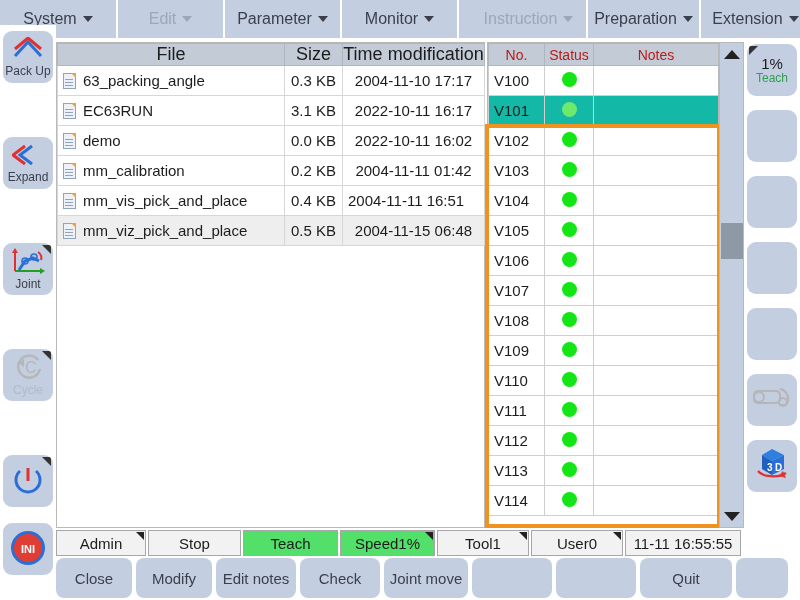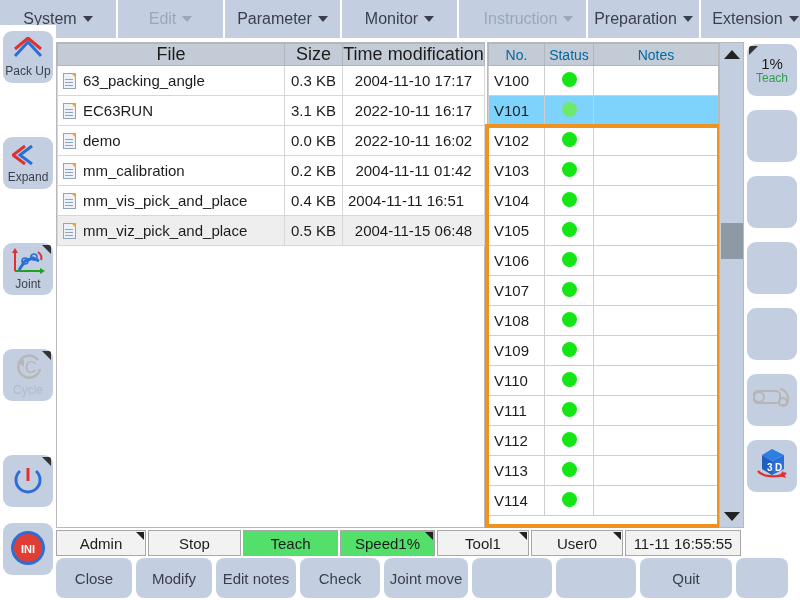--- a/index.html
+++ b/index.html
@@ -114,27 +114,27 @@
   }
 
   
   #var-panel{
     position:absolute; left:487px; top:42px; width:232px; height:486px;
     background:#ffffff; border:1px solid #b9b9b9; overflow:hidden;
   }
   #var-table{ width:100%; border-collapse:collapse; table-layout:fixed;}
   #var-table th{
     background:#c3cbd6; border:1px solid #b0b6c0;
-    height:22px; font-weight:normal; font-size:14px; color:#0369a1;
+    height:22px; font-weight:normal; font-size:14px; color:#b91c1c;
   }
   #var-table td{
     border:1px solid #cfcfcf;
     height:30px; font-size:15px; color:#1c1c1c; padding:0 5px;
   }
-  #var-table tr.hl td{ background:#7dd3fc; }
+  #var-table tr.hl td{ background:#14b8a6; }
   .dot{
     width:15px;height:15px;border-radius:50%;
     background:#14e514; display:inline-block;
   }
   .dot.pale{ background:#6de96d; }
 
   
   #sel-rect{
     position:absolute; left:485px; top:124px; width:236px; height:404px;
     border:4px solid #f0921e; pointer-events:none;

